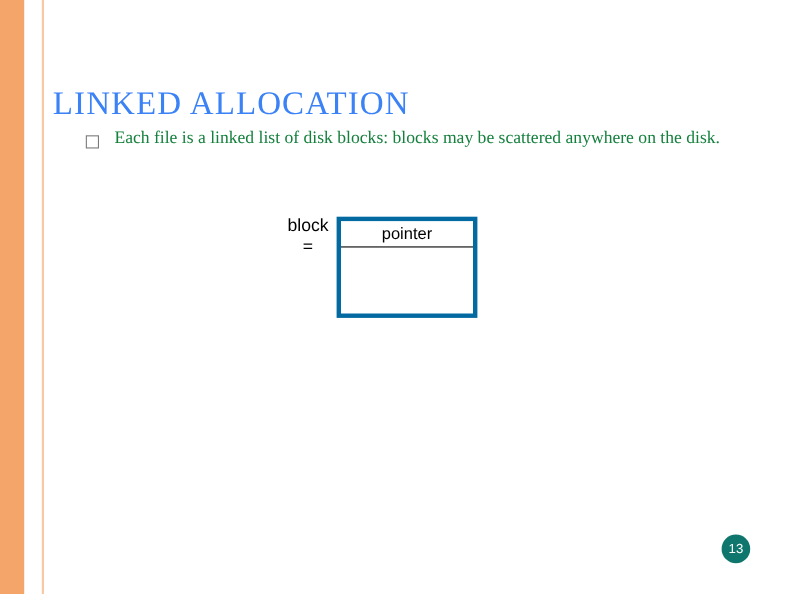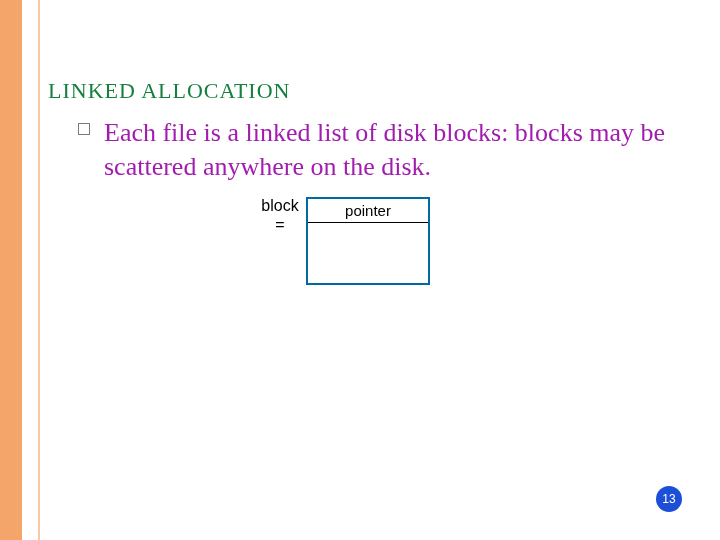--- a/index.html
+++ b/index.html
@@ -25,83 +25,83 @@
     top: 0;
     left: 38px;
     width: 2px;
     height: 540px;
     background: #f9c9a3;
   }
   .slide-title {
     position: absolute;
     top: 78px;
     left: 48px;
-    color: #15803d;
-    font-size: 22px;
+    color: #3b82f6;
+    font-size: 30px;
     letter-spacing: 1px;
     font-weight: 400;
   }
   .bullet-row {
     position: absolute;
     top: 116px;
     left: 78px;
     right: 40px;
     display: flex;
     align-items: flex-start;
   }
   .bullet-box {
     width: 10px;
     height: 10px;
     border: 1px solid #7a7a7a;
     margin-top: 7px;
     margin-right: 14px;
     flex-shrink: 0;
   }
   .bullet-text {
-    color: #a21caf;
-    font-size: 26px;
+    color: #15803d;
+    font-size: 16px;
     line-height: 1.3;
   }
   .block-label {
     position: absolute;
     top: 196px;
     left: 240px;
     font-family: Arial, sans-serif;
     font-size: 16px;
     color: #000;
     text-align: center;
     width: 50px;
     line-height: 1.2;
     margin-left: 15px;
   }
   .block-box {
     position: absolute;
     top: 197px;
     left: 306px;
     width: 120px;
-    border: 2px solid #0369a1;
+    border: 4px solid #0369a1;
   }
   .block-pointer {
     border-bottom: 1px solid #000;
     text-align: center;
     font-family: Arial, sans-serif;
     font-size: 15px;
     padding: 3px 0;
   }
   .block-body {
     height: 60px;
   }
   .page-badge {
     position: absolute;
     bottom: 28px;
     right: 38px;
     width: 26px;
     height: 26px;
     border-radius: 50%;
-    background: #1d4ed8;
+    background: #0f766e;
     color: #fff;
     font-family: Arial, sans-serif;
     font-size: 12px;
     display: flex;
     align-items: center;
     justify-content: center;
   }
 </style>
 </head>
 <body>

